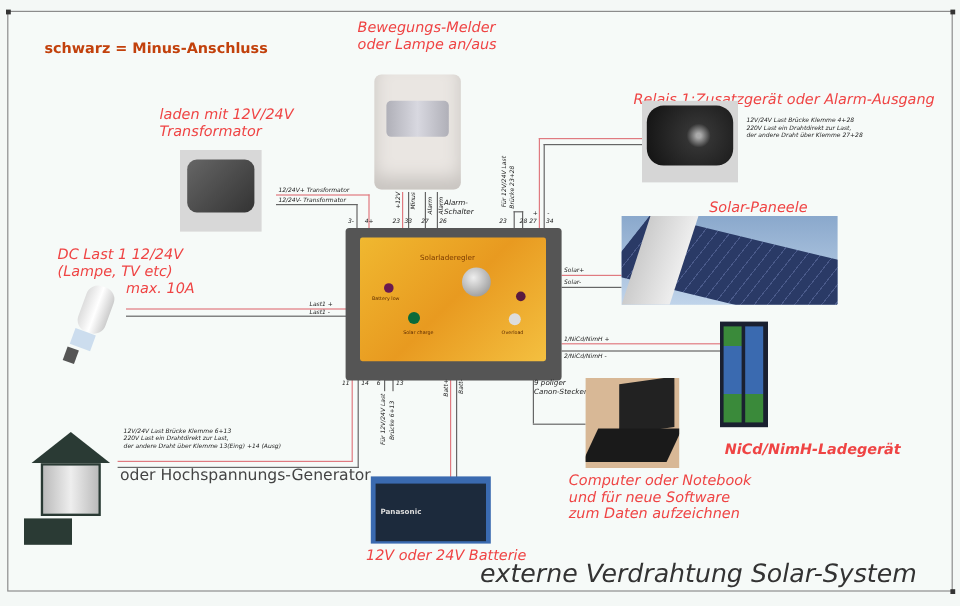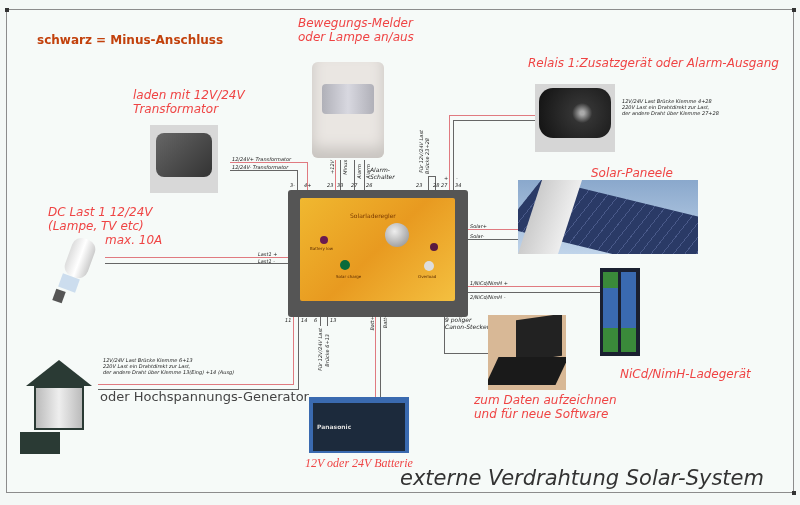--- a/index.html
+++ b/index.html
@@ -148,21 +148,21 @@
 </div>
 
 <div class="abs it lbl" style="left:133px;top:88px;">
   <div>laden mit 12V/24V</div>
   <div>Transformator</div>
 </div>
 <div class="photo" style="left:150px;top:125px;width:68px;height:68px;background:#d8d8d8;">
   <div class="abs" style="left:6px;top:8px;width:56px;height:44px;background:linear-gradient(135deg,#666,#333);border-radius:8px;"></div>
 </div>
 
-<div class="abs it lbl" style="left:528px;top:56px;">Relais 1:Zusatzgerät oder Alarm-Ausgang</div>
+<div class="abs it lbl" style="left:528px;top:76px;">Relais 1:Zusatzgerät oder Alarm-Ausgang</div>
 <div class="photo" style="left:535px;top:84px;width:80px;height:68px;background:#d6d6d6;">
   <div class="abs" style="left:4px;top:4px;width:72px;height:50px;background:radial-gradient(circle at 60% 50%,#aaa 4%,#333 20%,#222 60%,#111);border-radius:14px;"></div>
 </div>
 <div class="tiny abs" style="left:622px;top:98px;">
   <div>12V/24V Last Brücke Klemme 4+28</div>
   <div>220V Last ein Drahtdirekt zur Last,</div>
   <div>der andere Draht über Klemme 27+28</div>
 </div>
 
 <div class="abs it lbl" style="left:48px;top:205px;">
@@ -179,37 +179,38 @@
 <div class="abs it lbl" style="left:591px;top:166px;">Solar-Paneele</div>
 <div class="photo" style="left:518px;top:180px;width:180px;height:74px;background:linear-gradient(180deg,#8aa8cc,#c0d4ea);">
   <div class="abs" style="left:-10px;top:20px;width:210px;height:50px;background:repeating-linear-gradient(90deg,#2a3a66 0 10px,#4a5a8a 10px 11px);transform:skewX(-30deg) rotate(12deg);"></div>
   <div class="abs" style="left:0;top:0;width:40px;height:74px;background:linear-gradient(90deg,#ccc,#eee);transform:skewX(-18deg);transform-origin:bottom left;"></div>
 </div>
 
 <div class="photo" style="left:600px;top:268px;width:40px;height:88px;background:#1a2030;">
   <div class="abs" style="left:3px;top:4px;width:15px;height:80px;background:linear-gradient(180deg,#3a8a3a 0 20%,#3a6ab0 20% 70%,#3a8a3a 70%);"></div>
   <div class="abs" style="left:21px;top:4px;width:15px;height:80px;background:linear-gradient(180deg,#3a6ab0 0 70%,#3a8a3a 70%);"></div>
 </div>
-<div class="abs it lbl" style="left:620px;top:367px;">NiCd/NimH-Ladegerät</div>
+<div class="abs it lbl" style="left:604px;top:367px;font-weight:bold;">NiCd/NimH-Ladegerät</div>
 
 <div class="photo" style="left:488px;top:315px;width:78px;height:75px;background:#d8b896;">
   <div class="abs" style="left:28px;top:2px;width:46px;height:42px;background:#222;transform:skewY(-8deg);"></div>
   <div class="abs" style="left:4px;top:42px;width:70px;height:28px;background:#1a1a1a;transform:skewX(-25deg);"></div>
 </div>
 <div class="abs it lbl" style="left:474px;top:393px;">
+  <div>Computer oder Notebook</div>
+  <div>und für neue Software</div>
   <div>zum Daten aufzeichnen</div>
-  <div>und für neue Software</div>
 </div>
 
 <div class="photo" style="left:309px;top:397px;width:100px;height:56px;background:#3a6ab0;">
   <div class="abs" style="left:4px;top:6px;width:92px;height:48px;background:#1c2a3c;">
     <div class="abs" style="left:4px;top:20px;font-size:6px;color:#ddd;font-weight:bold;">Panasonic</div>
   </div>
 </div>
-<div class="abs it lbl" style="left:305px;top:456px;font-family:Liberation Serif, serif;">12V oder 24V Batterie</div>
+<div class="abs it lbl" style="left:305px;top:456px;">12V oder 24V Batterie</div>
 
 <div class="tiny abs" style="left:103px;top:357px;">
   <div>12V/24V Last Brücke Klemme 6+13</div>
   <div>220V Last ein Drahtdirekt zur Last,</div>
   <div>der andere Draht über Klemme 13(Eing) +14 (Ausg)</div>
 </div>
 <div class="photo" style="left:20px;top:360px;width:78px;height:95px;">
   <div class="abs" style="left:6px;top:0;width:66px;height:26px;background:#2a3a34;clip-path:polygon(50% 0,100% 100%,0 100%);"></div>
   <div class="abs" style="left:14px;top:26px;width:50px;height:44px;background:linear-gradient(90deg,#bbb,#eee,#bbb);border:2px solid #2a3a34;"></div>
   <div class="abs" style="left:0;top:72px;width:40px;height:22px;background:#2a3a34;"></div>

